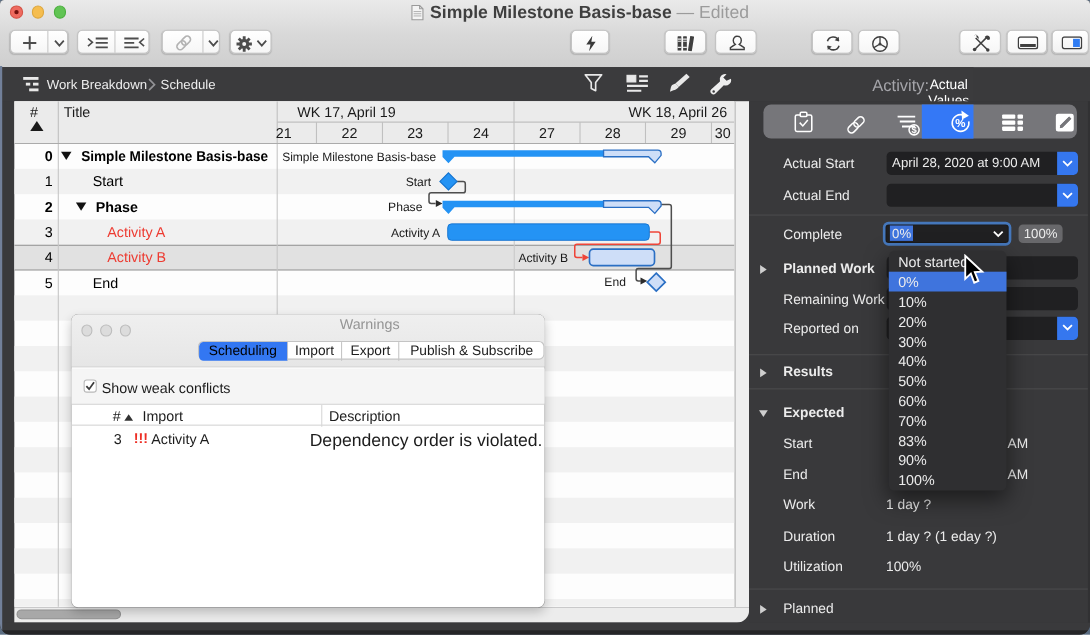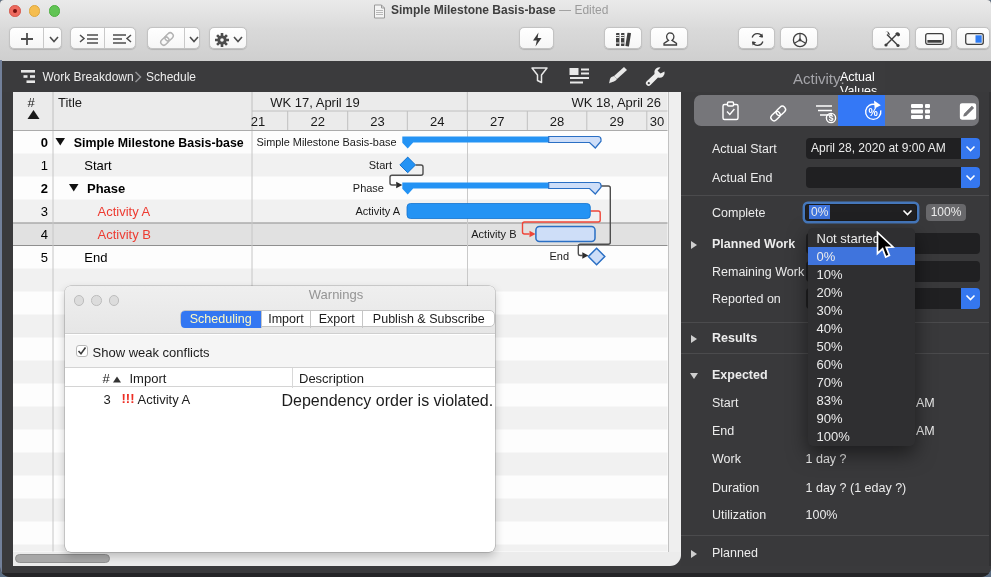--- a/index.html
+++ b/index.html
@@ -4,25 +4,25 @@
 <style>
 * { margin:0; padding:0; box-sizing:border-box; }
 html,body { width:991px; height:577px; overflow:hidden; }
 body { font-family:"Liberation Sans", sans-serif; background:#5b6d82; position:relative; }
 .abs { position:absolute; }
 #win { position:absolute; left:0; top:0; width:991px; height:577px; background:#3a3a3c; border-radius:4px 4px 10px 10px; overflow:hidden; }
 #leftstrip { position:absolute; left:0; top:60px; width:2px; height:517px; background:#72809a; }
 
 #topbar { position:absolute; left:0; top:0; width:991px; height:61px; background:linear-gradient(#eaeaea,#dedede 22px,#d9d9d9 30px,#cfcfcf); border-bottom:none; }
 .tl { position:absolute; top:5px; width:11.5px; height:11.5px; border-radius:50%; }
-#title { position:absolute; top:3px; left:370px; width:320px; height:16px; font-size:12px; color:#3f3f3f; }
+#title { position:absolute; top:3px; left:370px; width:320px; height:16px; font-size:16px; color:#3f3f3f; }
 .tbtn { position:absolute; top:27px; height:22px; background:linear-gradient(#ffffff,#f6f6f6); border:1px solid #c3c3c3; border-radius:5px; box-shadow:0 0.5px 1px rgba(0,0,0,0.15); }
 .tseg { position:absolute; top:0; bottom:0; border-right:1px solid #c9c9c9; }
 
-#crumb { position:absolute; left:0; top:61px; width:885px; height:31px; background:#3b3b3d; color:#ededed; font-size:12px; }
+#crumb { position:absolute; left:0; top:61px; width:885px; height:31px; background:#3b3b3d; color:#ededed; font-size:12px;text-align:center; }
 
 #sheet { position:absolute; left:13px; top:92px; width:654.5px; height:459.5px; background:#fdfdfd; }
 #vscroll { position:absolute; left:667.5px; top:92px; width:13.5px; height:459.5px; background:#efefef; border-left:1px solid #c2c2c2; }
 #hscroll { position:absolute; left:13px; top:551.5px; width:668px; height:14.5px; background:#ececec; border-bottom-right-radius:11px; }
 #hthumb { position:absolute; left:2px; top:2.5px; width:95px; height:9px; background:#a8a8a8; border-radius:4.5px; border:0.5px solid #909090; }
 #botbar { position:absolute; left:0px; top:565.5px; width:991px; height:11.5px; background:#3a3a3c; }
 #botedge { position:absolute; left:0; top:573px; width:991px; height:4px; background:#252527; }
 
 #insp { position:absolute; left:681px; top:92px; width:310px; height:474px; background:#39393b; color:#ececec; font-size:12.5px; }
 .ilabel { position:absolute; left:31px; height:16px; white-space:nowrap; }
@@ -469,21 +469,21 @@
     </svg>
   </div>
 
   <div id="warn">
     <div id="warnhead">
       <div class="wtl" style="left:9px;"></div>
       <div class="wtl" style="left:26.5px;"></div>
       <div class="wtl" style="left:44px;"></div>
       <div style="position:absolute; top:1.5px; left:0; width:543px; text-align:center; color:#949494; font-size:13px;">Warnings</div>
       <div id="wtabs" style="position:absolute; left:115.3px; top:24px; width:315.2px; height:17.5px; background:#ffffff; border:1px solid #c4c4c4; border-radius:5px;">
-        <div class="wseg" style="left:0; width:80.8px; background:#3377f2; color:#fef9c3; border-radius:4px 0 0 4px;">Scheduling</div>
+        <div class="wseg" style="left:0; width:80.8px; background:#3377f2; color:#000000; border-radius:4px 0 0 4px;">Scheduling</div>
         <div class="wseg" style="left:80.8px; width:49.7px;">Import</div>
         <div class="wseg" style="left:130.5px; width:52px;">Export</div>
         <div class="wseg" style="left:182.5px; width:131px; border-right:none;">Publish &amp; Subscribe</div>
       </div>
     </div>
     <div style="position:absolute; left:0px; top:49.5px; width:543px; height:31.8px; background:#f5f5f5;"></div>
     <div style="position:absolute; left:11px; top:59.5px; width:12px; height:12px; background:#fff; border:1px solid #b8b8b8; border-radius:3px;"></div>
     <svg style="position:absolute; left:12.5px; top:60.5px;" width="10" height="10">
         <path d="M1.5,5 L4,7.8 L8.5,1.5" stroke="#3c3c3c" stroke-width="1.6" fill="none"></path>
       </svg>

